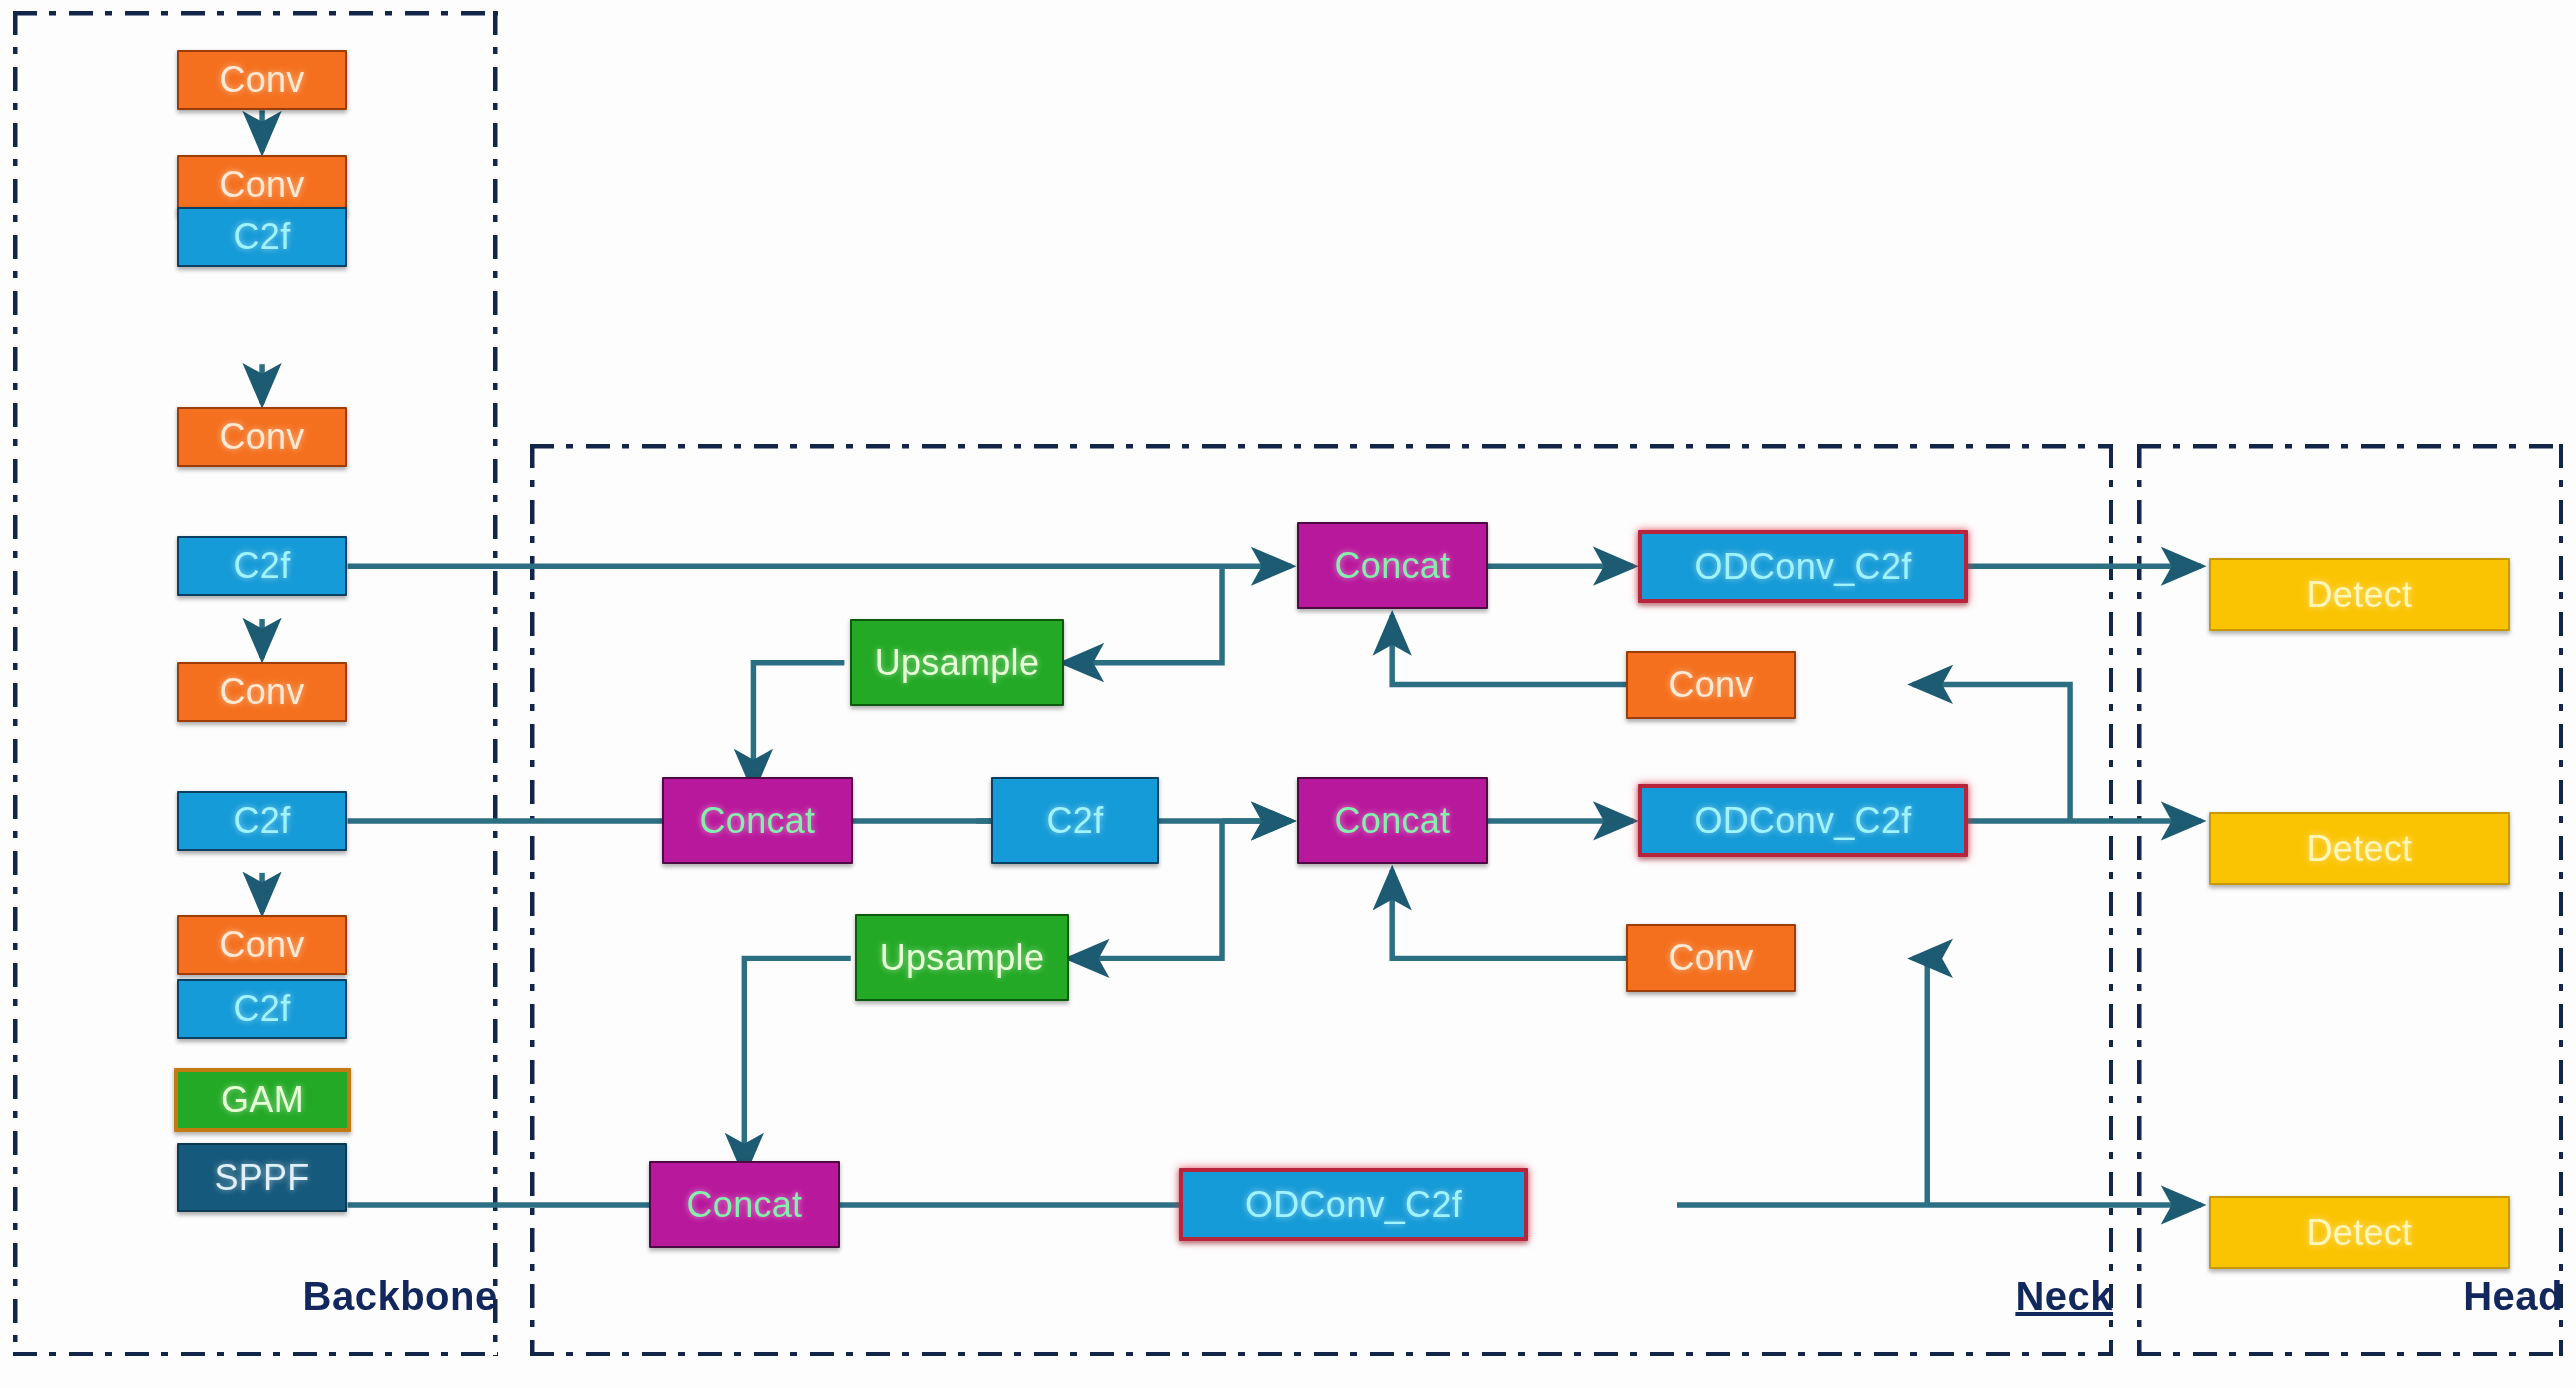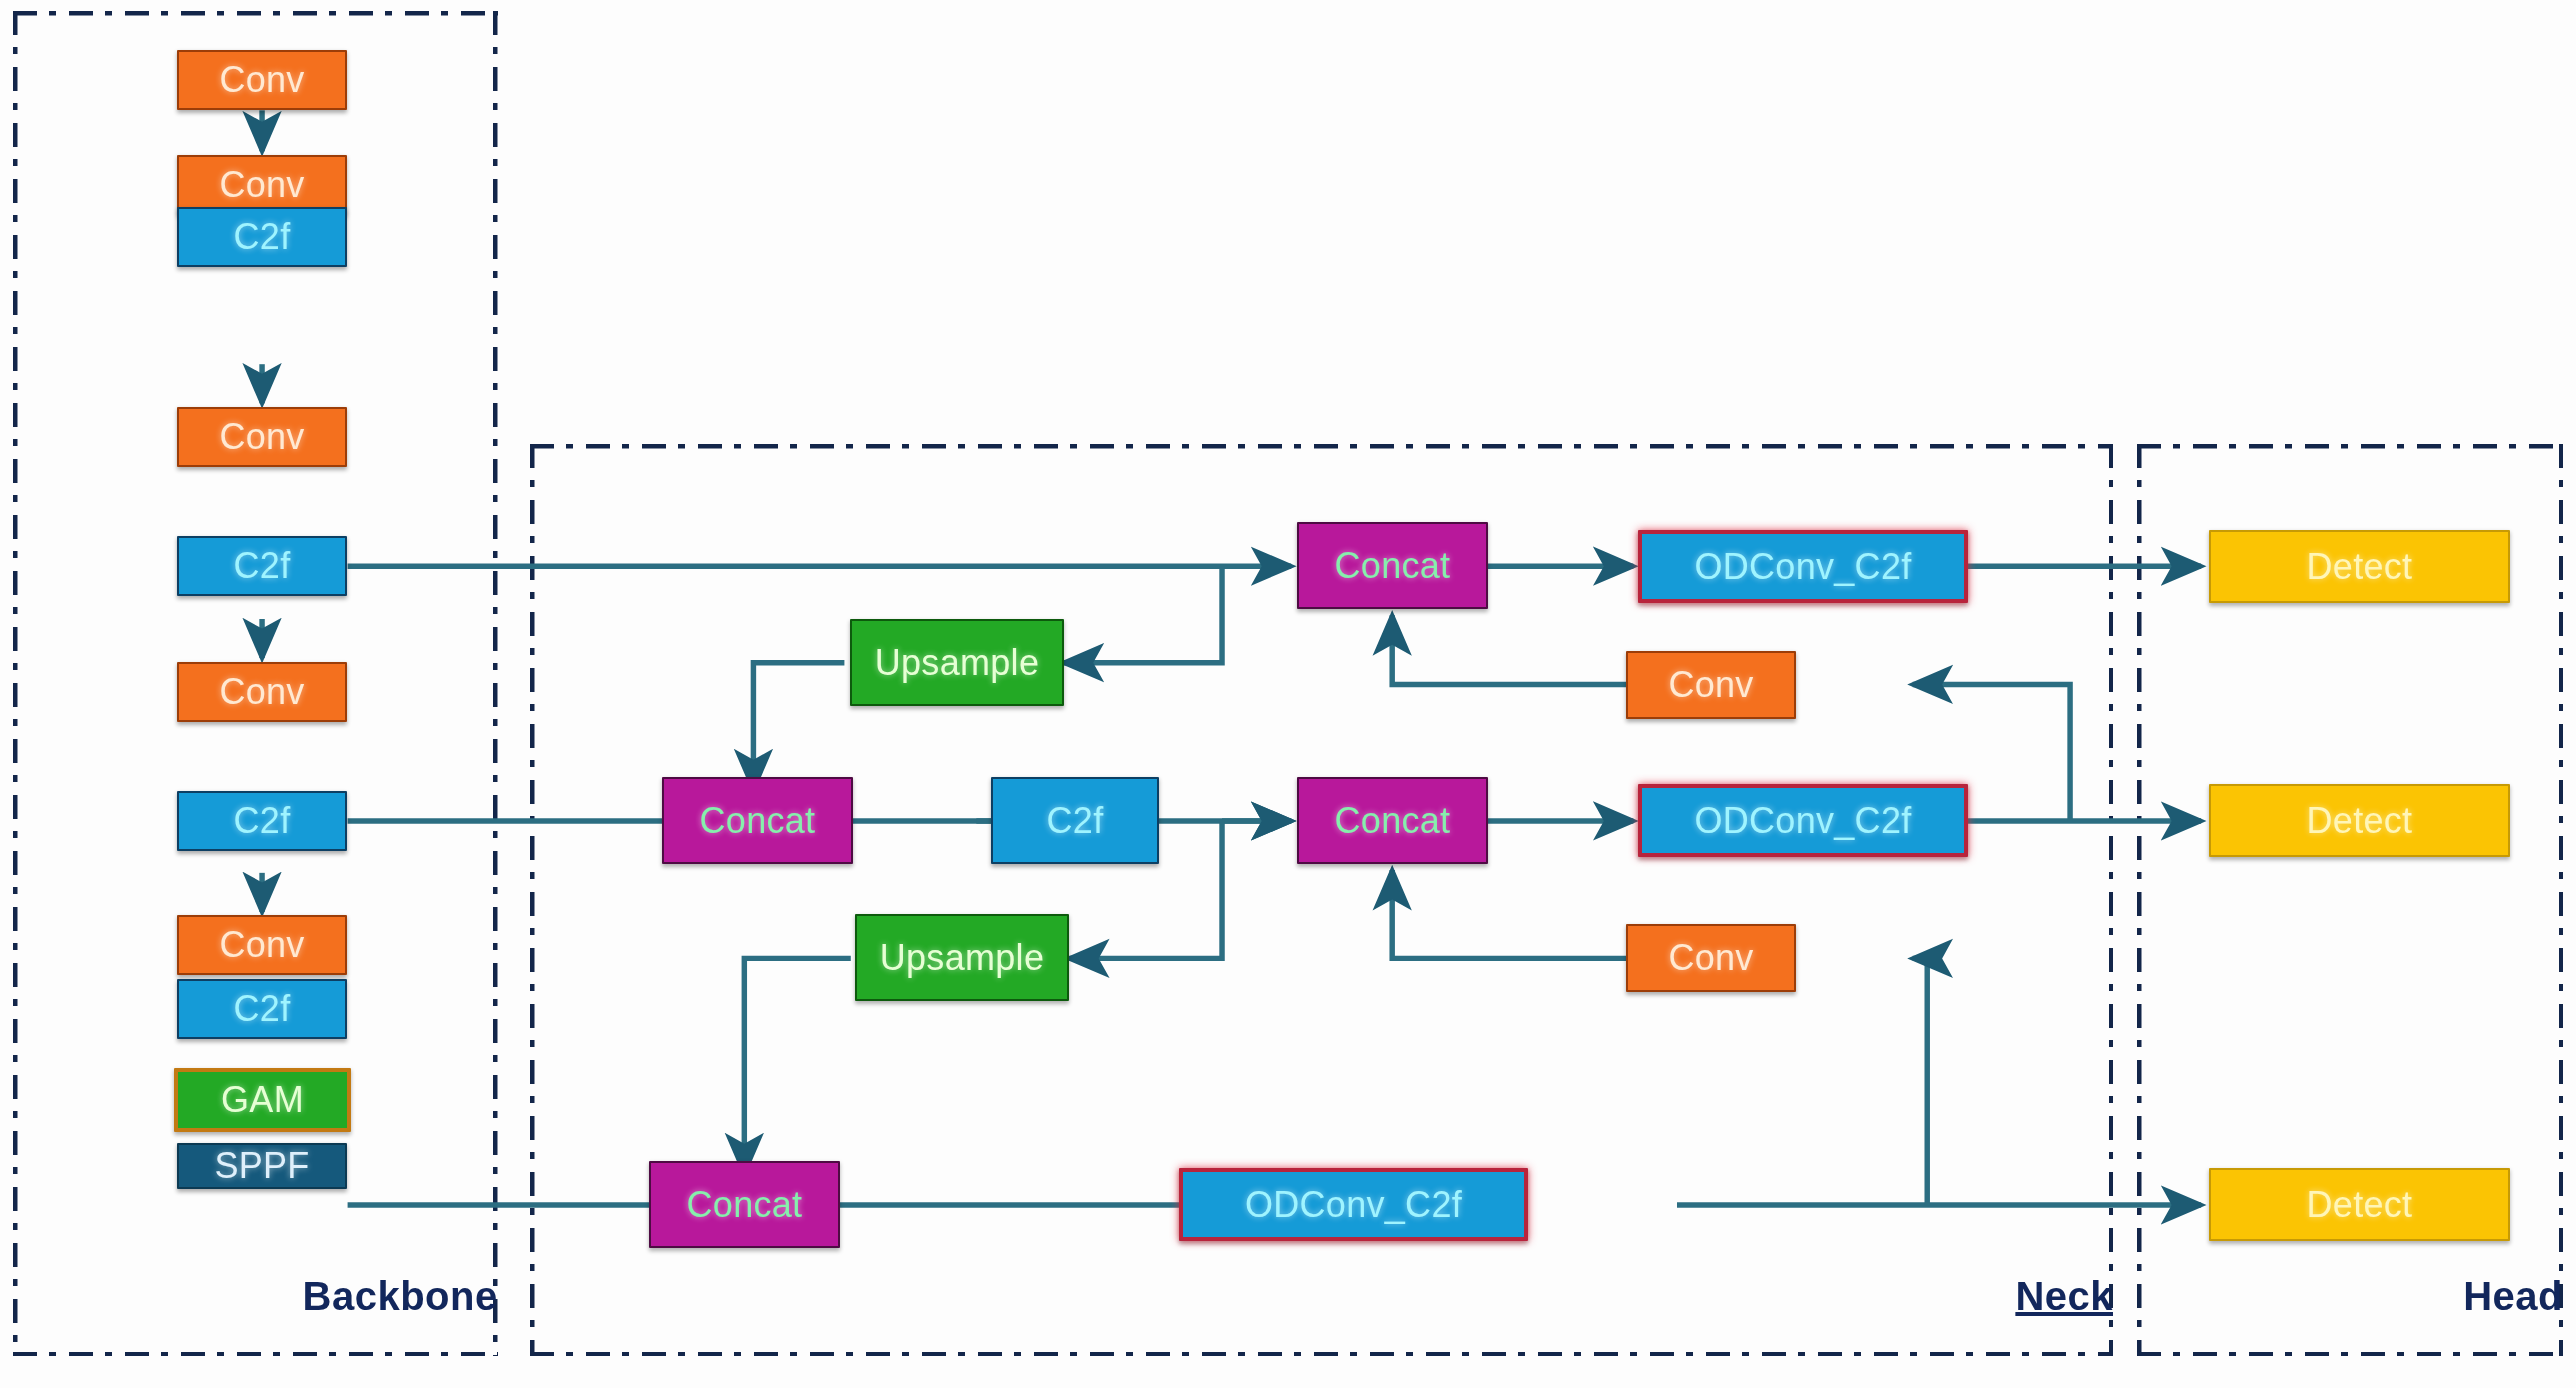--- a/index.html
+++ b/index.html
@@ -38,21 +38,21 @@
              box-shadow:0 0 8.2px rgba(233,60,80,.85),0 2.7px 4.5px rgba(0,0,0,.3);}
   .n-gam    {background:#23A925;border:4.5px solid #c37a13;color:#e6ffd4;
              box-shadow:0 2.7px 4.5px rgba(0,0,0,.3);}
   .n-sppf   {background:#15597C;border:2.7px solid #0c3a53;color:#dff0fb;
              box-shadow:0 2.7px 4.5px rgba(0,0,0,.32);}
   .n-concat {background:#B8189B;border:2.7px solid #4e0b43;color:#86efac;
              box-shadow:0 2.7px 4.5px rgba(0,0,0,.3);}
   .n-upsample{background:#23A925;border:2.7px solid #0d5a0d;color:#e6ffd4;
              box-shadow:0 2.7px 4.5px rgba(0,0,0,.3);}
   .n-detect {background:#FBC403;border:2.7px solid #c79a05;color:#fff6b8;
-             box-shadow:0 2.7px 4.5px rgba(0,0,0,.3);}
+             box-shadow:0 2.7px 4.5px rgba(0,0,0,.3);margin-top:28px;}
 
   #edges{position:absolute;left:0;top:0;width:2576px;height:1389px;pointer-events:none;}
 </style>
 </head>
 <body>
 
 <div id="stage">
 
   <div class="panel dashdot" style="left:12.7px;top:11px;width:485px;height:1345px;"></div>
   <div class="panel dashdot" style="left:530px;top:444px;width:1583px;height:912px;"></div>
@@ -118,21 +118,21 @@
   <div class="node n-conv" style="left:177px;top:50px;width:170px;height:60px;">Conv</div>
   <div class="node n-conv" style="left:177px;top:155px;width:170px;height:60px;">Conv</div>
   <div class="node n-c2f" style="left:177px;top:207px;width:170px;height:60px;">C2f</div>
   <div class="node n-conv" style="left:177px;top:407px;width:170px;height:60px;">Conv</div>
   <div class="node n-c2f" style="left:177px;top:536px;width:170px;height:60px;">C2f</div>
   <div class="node n-conv" style="left:177px;top:662px;width:170px;height:60px;">Conv</div>
   <div class="node n-c2f" style="left:177px;top:791px;width:170px;height:60px;">C2f</div>
   <div class="node n-conv" style="left:177px;top:915px;width:170px;height:60px;">Conv</div>
   <div class="node n-c2f" style="left:177px;top:979px;width:170px;height:60px;">C2f</div>
   <div class="node n-gam" style="left:174px;top:1068px;width:177px;height:64px;">GAM</div>
-  <div class="node n-sppf" style="left:177px;top:1143px;width:170px;height:46px;">SPPF</div>
+  <div class="node n-sppf" style="left:177px;top:1143px;width:170px;height:69px;">SPPF</div>
 
   <div class="node n-concat" style="left:1297px;top:522px;width:191px;height:87px;">Concat</div>
   <div class="node n-concat" style="left:662px;top:777px;width:191px;height:87px;">Concat</div>
   <div class="node n-concat" style="left:1297px;top:777px;width:191px;height:87px;">Concat</div>
   <div class="node n-concat" style="left:649px;top:1161px;width:191px;height:87px;">Concat</div>
 
   <div class="node n-upsample" style="left:850px;top:619px;width:214px;height:87px;">Upsample</div>
   <div class="node n-upsample" style="left:855px;top:914px;width:214px;height:87px;">Upsample</div>
 
   <div class="node n-c2f" style="left:991px;top:777px;width:168px;height:87px;">C2f</div>

